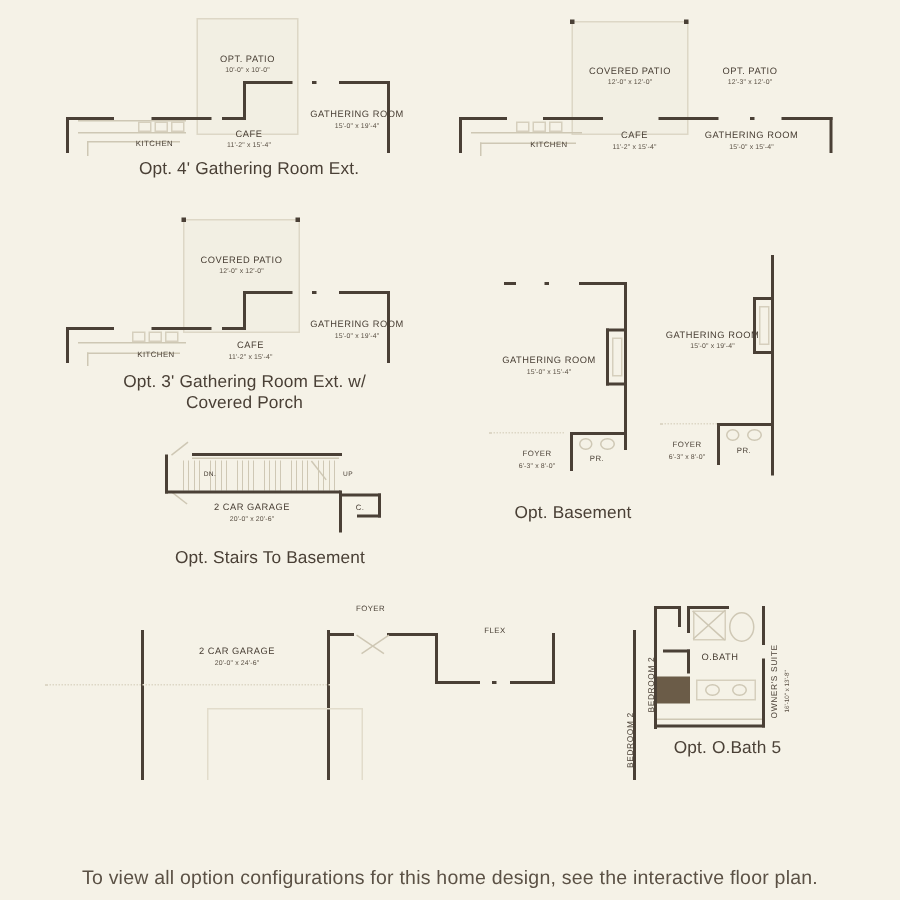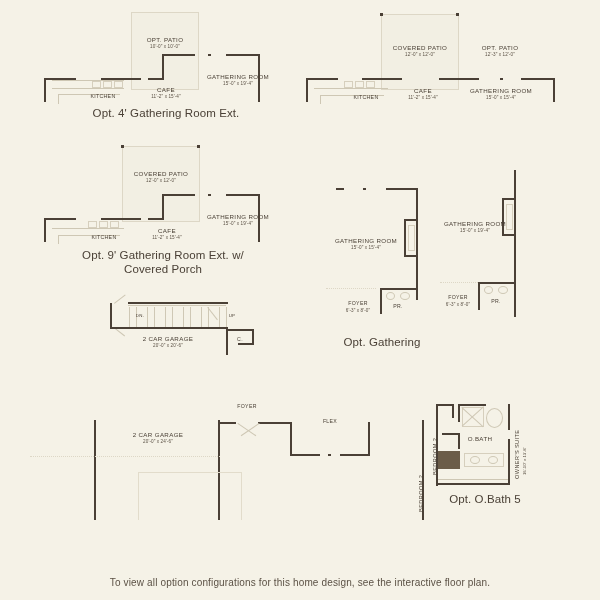--- a/index.html
+++ b/index.html
@@ -141,21 +141,21 @@
     text-align: center;
     font-size: 18px;
     letter-spacing: 2.4px;
     color: #4a4036;
   }
   #footer-note {
     position: absolute;
     left: 0; top: 577px;
     width: 600px;
     text-align: center;
-    font-size: 10px;
+    font-size: 13px;
     letter-spacing: 0.15px;
     color: #5b5145;
   }
 </style>
 </head>
 <body>
 
 <div id="sheet">
 
   <div class="opt" style="left:0;top:0;width:300px;height:135px;">
@@ -258,21 +258,21 @@
     <div class="room-dim" style="left:161px;top:38px;">12'-0" x 12'-0"</div>
 
     <div class="room-small" style="left:104px;top:94px;">KITCHEN</div>
 
     <div class="room-name" style="left:167px;top:87px;">CAFE</div>
     <div class="room-dim" style="left:167px;top:95px;">11'-2" x 15'-4"</div>
 
     <div class="room-name" style="left:238px;top:73px;">GATHERING ROOM</div>
     <div class="room-dim" style="left:238px;top:81px;">15'-0" x 19'-4"</div>
 
-    <div class="caption two-line" style="left:163px;top:108px;">Opt. 9' Gathering Room Ext. w/ Covered Porch</div>
+    <div class="caption two-line" style="left:163px;top:108px;">Opt. 3' Gathering Room Ext. w/ Covered Porch</div>
   </div>
 
   <div class="opt" style="left:320px;top:175px;width:120px;height:185px;">
 
     <div class="w" style="left:16px;top:13px;width:8px;height:1.8px;"></div>
     <div class="w" style="left:43px;top:13px;width:3px;height:1.8px;"></div>
     <div class="w" style="left:66px;top:13px;width:32px;height:1.8px;"></div>
     <div class="w" style="left:96px;top:13px;width:1.8px;height:112px;"></div>
 
     <div class="w" style="left:84px;top:44px;width:13px;height:1.8px;"></div>
@@ -287,21 +287,21 @@
     <div class="fix-oval" style="left:80px;top:117px;width:10px;height:8px;"></div>
 
     <div class="room-name" style="left:46px;top:62px;">GATHERING ROOM</div>
     <div class="room-dim" style="left:46px;top:70px;">15'-0" x 15'-4"</div>
 
     <div class="room-small" style="left:38px;top:125px;">FOYER</div>
     <div class="room-dim" style="left:38px;top:133px;">6'-3" x 8'-0"</div>
 
     <div class="room-small" style="left:78px;top:128px;">PR.</div>
 
-    <div class="caption" style="left:62px;top:160px;">Opt. Gathering</div>
+    <div class="caption" style="left:62px;top:160px;">Opt. Basement</div>
   </div>
 
   <div class="opt" style="left:440px;top:170px;width:140px;height:195px;">
 
     <div class="w" style="left:74px;top:0px;width:1.8px;height:147px;"></div>
 
     <div class="w" style="left:62px;top:28px;width:13px;height:1.8px;"></div>
     <div class="w" style="left:62px;top:28px;width:1.8px;height:38px;"></div>
     <div class="w" style="left:62px;top:64px;width:13px;height:1.8px;"></div>
     <div class="fix" style="left:66px;top:34px;width:7px;height:26px;"></div>
@@ -340,20 +340,21 @@
     <div class="w" style="left:148px;top:58px;width:16px;height:1.8px;"></div>
 
     <div class="room-small" style="left:50px;top:28px;font-size:4.4px;">DN.</div>
     <div class="room-small" style="left:142px;top:28px;font-size:4.4px;">UP</div>
 
     <div class="room-name" style="left:78px;top:50px;">2 CAR GARAGE</div>
     <div class="room-dim" style="left:78px;top:58px;">20'-0" x 20'-6"</div>
 
     <div class="room-small" style="left:150px;top:51px;">C.</div>
 
+    <div class="caption" style="left:90px;top:80px;">Opt. Stairs To Basement</div>
   </div>
 
   <div class="opt" style="left:30px;top:390px;width:400px;height:125px;">
 
     <div class="w" style="left:64px;top:30px;width:1.8px;height:100px;"></div>
     <div class="w" style="left:188px;top:30px;width:1.8px;height:100px;"></div>
 
     <div class="w" style="left:190px;top:32px;width:16px;height:1.8px;"></div>
     <div class="w" style="left:228px;top:32px;width:34px;height:1.8px;"></div>
     <div class="w" style="left:260px;top:32px;width:1.8px;height:34px;"></div>

